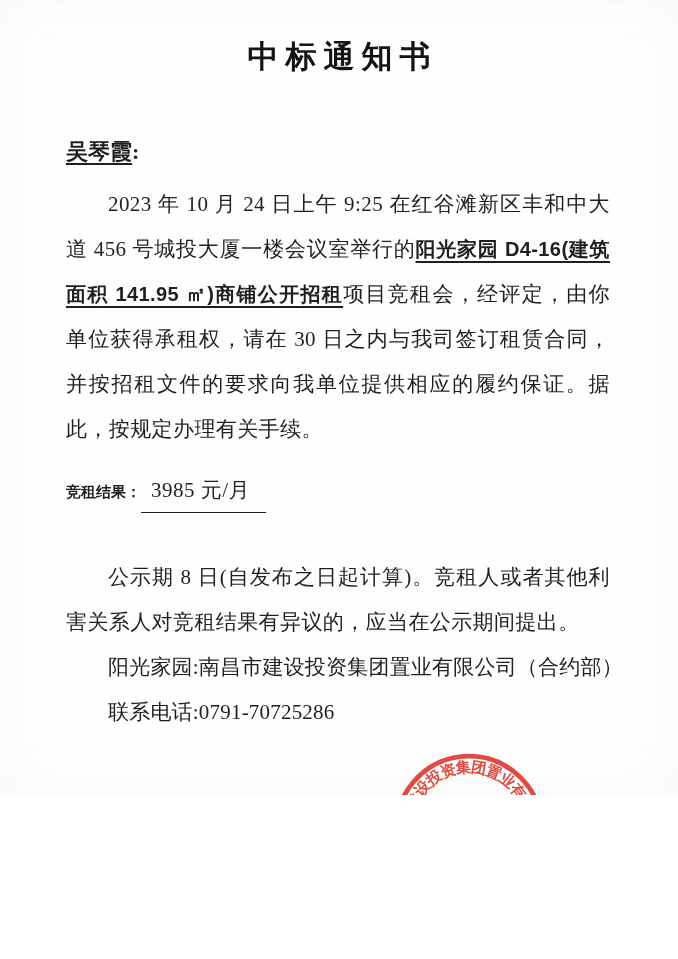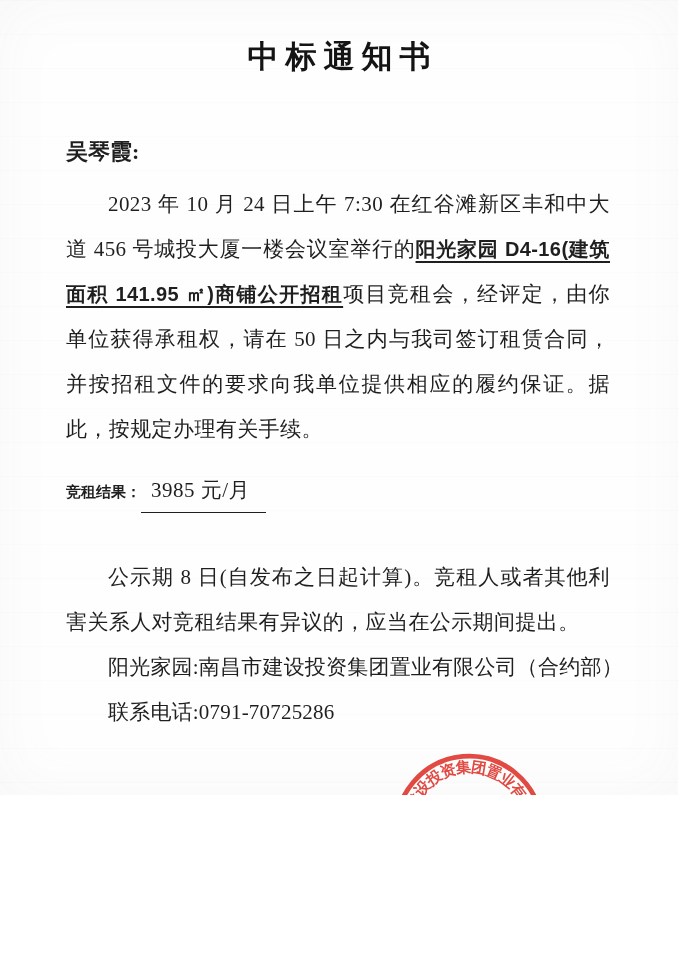--- a/index.html
+++ b/index.html
@@ -31,20 +31,21 @@
     padding:0 68px 0 66px; 
     font-size:21px;
   }
   .salutation{
     margin-top:60px;
     font-size:22px;
     font-weight:700;
     line-height:28px;
   }
   .salutation .name{
+    text-decoration:underline;
     text-underline-offset:4px;
     text-decoration-thickness:1.8px;
   }
   .para{
     margin:0;
     text-align:justify;
     line-height:45px;
     letter-spacing:0.4px;
   }
   .para1{
@@ -129,21 +130,21 @@
 
   <div class="title">中标通知书</div>
 
   <div class="content">
 
     <div class="salutation">
       <span class="name">吴琴霞</span><span>:</span>
     </div>
 
     <p class="para para1">
-      <span>2023 年 10 月 24 日上午 7:30 在红谷滩新区丰和中大道 456 号城投大厦一楼会议室举行的</span><span class="hl">阳光家园 D4-16(建筑面积 141.95 ㎡)商铺公开招租</span><span>项目竞租会，经评定，由你单位获得承租权，请在 50 日之内与我司签订租赁合同，并按招租文件的要求向我单位提供相应的履约保证。据此，按规定办理有关手续。</span>
+      <span>2023 年 10 月 24 日上午 9:25 在红谷滩新区丰和中大道 456 号城投大厦一楼会议室举行的</span><span class="hl">阳光家园 D4-16(建筑面积 141.95 ㎡)商铺公开招租</span><span>项目竞租会，经评定，由你单位获得承租权，请在 30 日之内与我司签订租赁合同，并按招租文件的要求向我单位提供相应的履约保证。据此，按规定办理有关手续。</span>
     </p>
 
     <div class="result-line">
       <span class="result-label">竞租结果：</span><span class="result-value">3985 元/月</span>
     </div>
 
     <div class="notice-block">
       <p class="para notice-para">公示期 8 日(自发布之日起计算)。竞租人或者其他利害关系人对竞租结果有异议的，应当在公示期间提出。</p>
       <p class="notice-line">阳光家园:南昌市建设投资集团置业有限公司（合约部）</p>
       <p class="notice-line">联系电话:0791-70725286</p>

